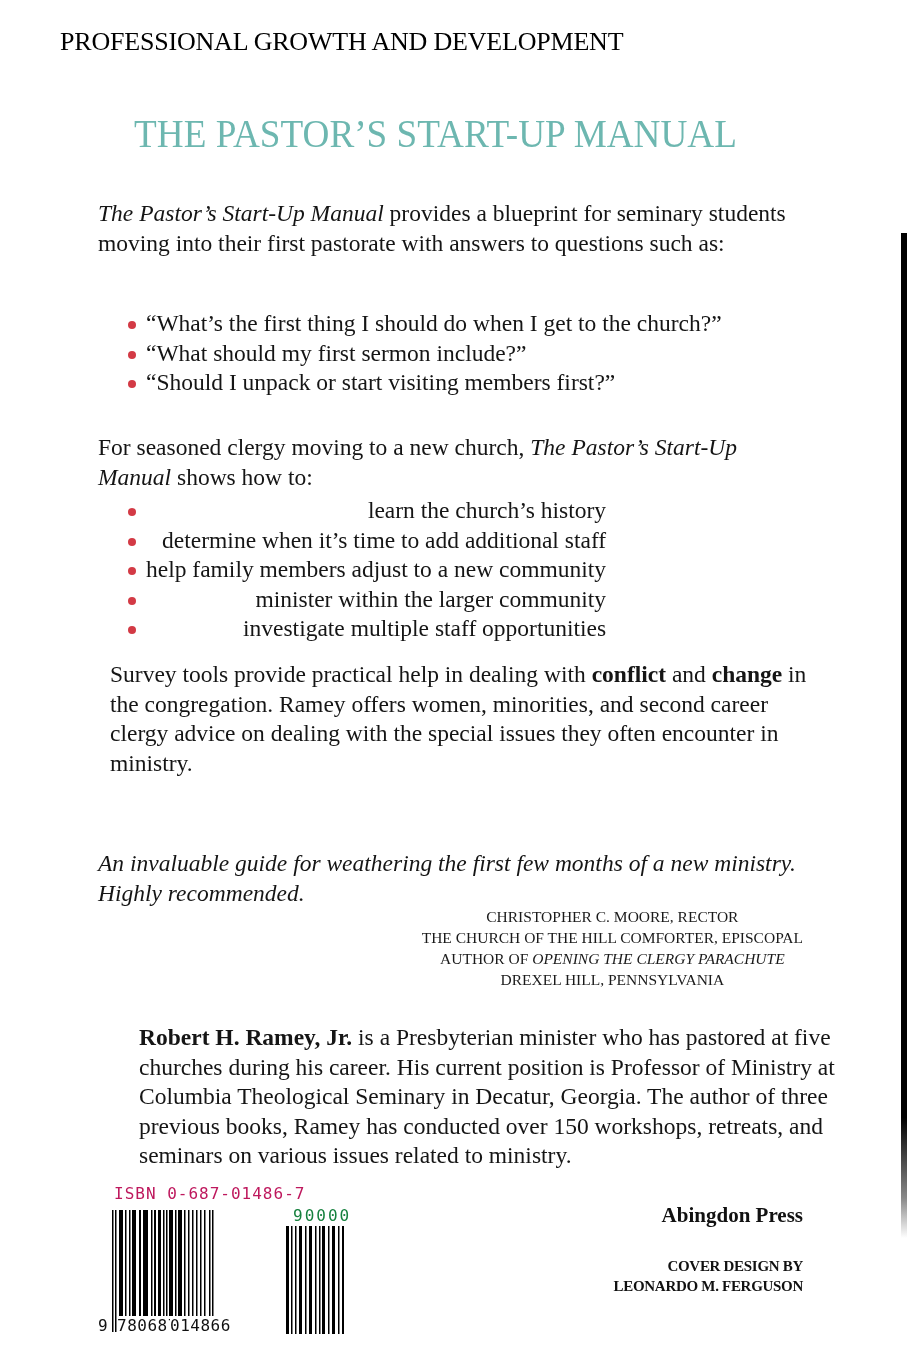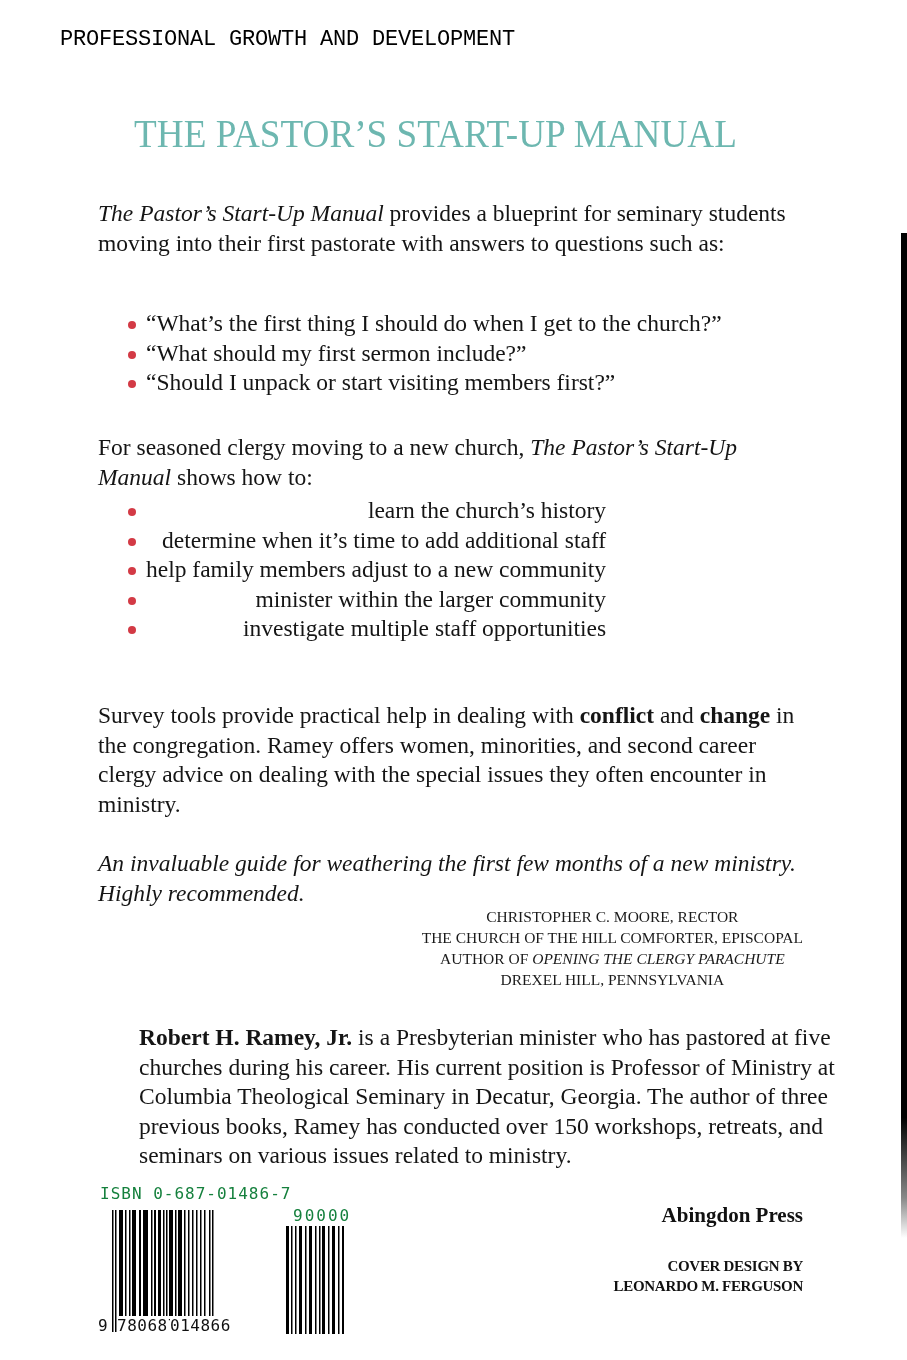--- a/index.html
+++ b/index.html
@@ -2,55 +2,55 @@
 <html><head>
   <meta charset="utf-8">
   <style>
     html, body { margin: 0; padding: 0; }
     body {
       width: 907px; height: 1360px; background: #ffffff; position: relative; overflow: hidden;
       font-family: "DejaVu Serif", "Liberation Serif", serif; color: #111;
     }
     .series-label {
       position: absolute; left: 60px; top: 27px;
-      font-family: Liberation Mono, monospace; font-size: 22px; letter-spacing: -0.2px; color: #000;
+      font-family: Liberation Serif, serif; font-size: 26px; letter-spacing: -0.2px; color: #000;
     }
     .title {
       position: absolute; left: 110px; top: 110px; width: 700px; text-align: center;
       font-family: "Liberation Serif", serif; font-size: 40px; color: #6db7b0; letter-spacing: 0px;
       transform: scaleX(0.93); transform-origin: left top; white-space: nowrap;
     }
     .body-text {
       position: absolute; left: 98px; width: 710px;
       font-family: "Liberation Serif", serif; font-size: 23.5px; line-height: 29.5px; color: #151515;
     }
     .p1 { top: 199px; }
     .p2 { top: 433px; }
-    .p3 { top: 701px; }
+    .p3 { top: 660px; margin-left: 12px; }
     .quote { top: 849px; font-style: italic; }
     .bio { top: 1023px; margin-left: 41px; }
     .bullets { position: absolute; left: 126px; margin: 0; padding: 0; list-style: none;
       font-family: "Liberation Serif", serif; font-size: 23.5px; line-height: 29.5px; color: #151515; }
     .bullets.b1 { top: 309px; }
     .bullets.b2 { top: 496px; text-align: right; }
     .bullets li { position: relative; padding-left: 20px; }
     .bullets li .dot { position: absolute; left: 2px; top: 12px; width: 8px; height: 8px; border-radius: 50%; background: #d33a45; }
     i { font-style: italic; }
     b { font-weight: bold; }
     .attrib {
       position: absolute; right: 104px; top: 906px; text-align: center;
       font-family: "Liberation Serif", serif; font-size: 15.5px; line-height: 21px; color: #1a1a1a;
     }
     .spine-line {
       position: absolute; left: 901px; top: 233px; width: 6px; height: 1005px;
       background: linear-gradient(to bottom, #000 0%, #000 88%, #888 96%, #fff 100%);
     }
     .isbn-text {
-      position: absolute; left: 100px; top: 1184px;
-      font-family: "DejaVu Sans Mono", monospace; font-size: 16px; letter-spacing: 1px; color: #15803d;
+      position: absolute; left: 114px; top: 1184px;
+      font-family: "DejaVu Sans Mono", monospace; font-size: 16px; letter-spacing: 1px; color: #be185d;
     }
     .price-text {
       position: absolute; left: 293px; top: 1206px;
       font-family: "DejaVu Sans Mono", monospace; font-size: 16px; letter-spacing: 2px; color: #15803d;
     }
     .barcode-main { position: absolute; left: 112px; top: 1210px; width: 105px; height: 122px; }
     .barcode-addon { position: absolute; left: 286px; top: 1226px; width: 60px; height: 108px; }
     .ean-text {
       position: absolute; left: 100px; top: 1316px;
       font-family: "DejaVu Sans Mono", monospace; font-size: 16px; color: #111; letter-spacing: 0.5px;

